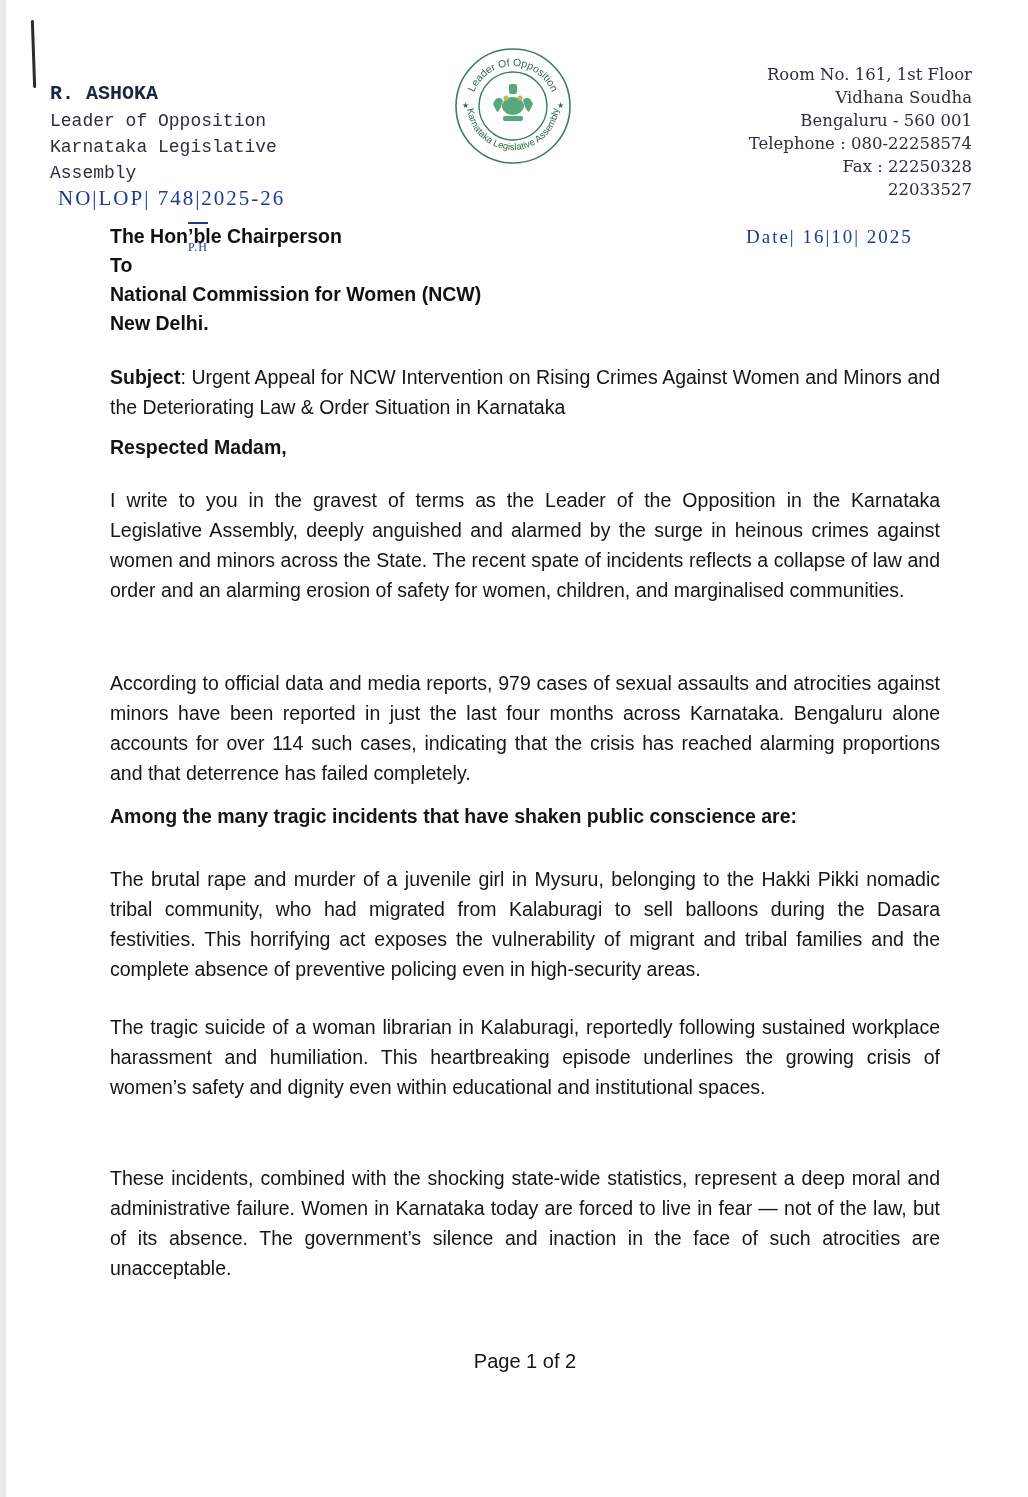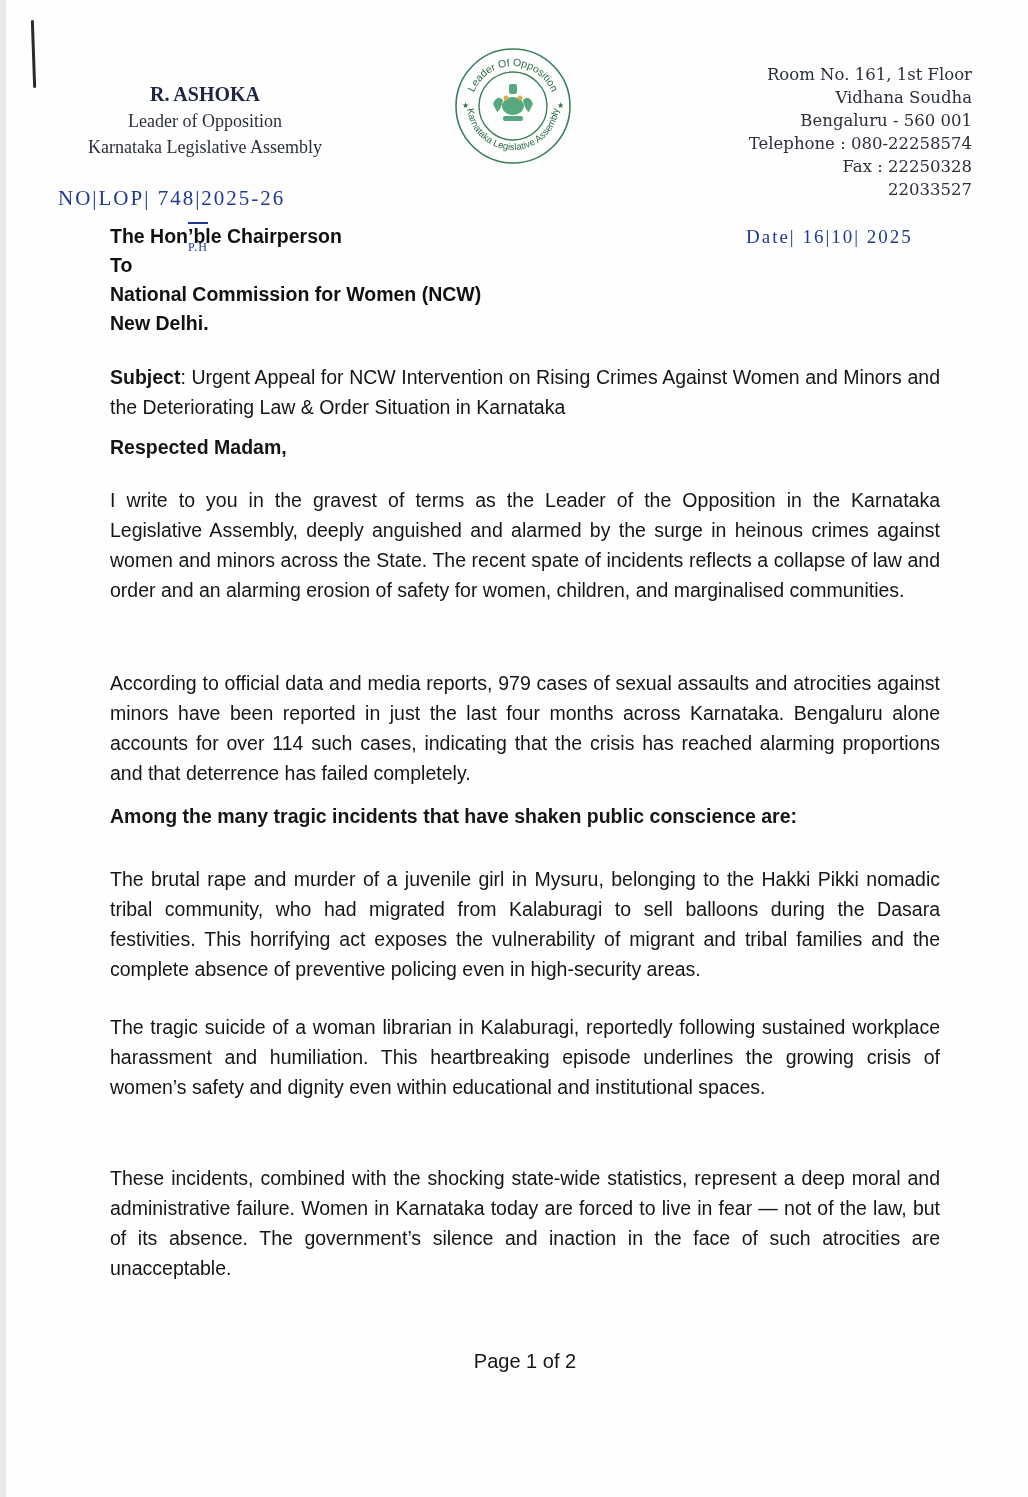--- a/index.html
+++ b/index.html
@@ -1,21 +1,21 @@
 <!DOCTYPE html>
 <html><head>
   <meta charset="utf-8">
   <style>
     html, body { margin: 0; padding: 0; background: #ffffff; }
     body { width: 1028px; height: 1497px; position: relative; overflow: hidden; font-family: "Liberation Sans", sans-serif; color: #111; }
     .page { position: absolute; left: 0; top: 0; width: 1028px; height: 1497px; background: #fefefe; }
     .left-edge { position: absolute; left: 0; top: 0; width: 6px; height: 1497px; background: #e8e8e8; }
     .margin-mark { position: absolute; left: 32px; top: 20px; width: 3px; height: 68px; background: #2b2b2b; transform: rotate(-2deg); border-radius: 2px; }
 
-    .hdr-left { position: absolute; left: 50px; top: 80px; width: 310px; text-align: center; font-family: Liberation Serif, serif; color: #2a2f3a; }
+    .hdr-left { position: absolute; left: 50px; top: 80px; width: 310px; text-align: left; font-family: Liberation Mono, monospace; color: #2a2f3a; }
     .hdr-left .name { font-weight: bold; font-size: 20px; line-height: 28px; color: #1e2540; }
     .hdr-left .line { font-size: 18px; line-height: 26px; }
 
     .seal { position: absolute; left: 453px; top: 46px; width: 120px; height: 120px; }
 
     .hdr-right { position: absolute; right: 56px; top: 63px; text-align: right; font-family: "DejaVu Serif", serif; color: #2a2f3a; font-size: 16.5px; line-height: 23px; }
 
     .handwritten { position: absolute; color: #1d3a8f; font-family: Liberation Serif, serif; letter-spacing: 2px; }
     .ref-no { left: 58px; top: 186px; font-size: 21px; }
     .ph-note { left: 188px; top: 222px; font-size: 12px; letter-spacing: 1px; border-top: 2px solid #1d3a8f; padding-top: 16px; }

